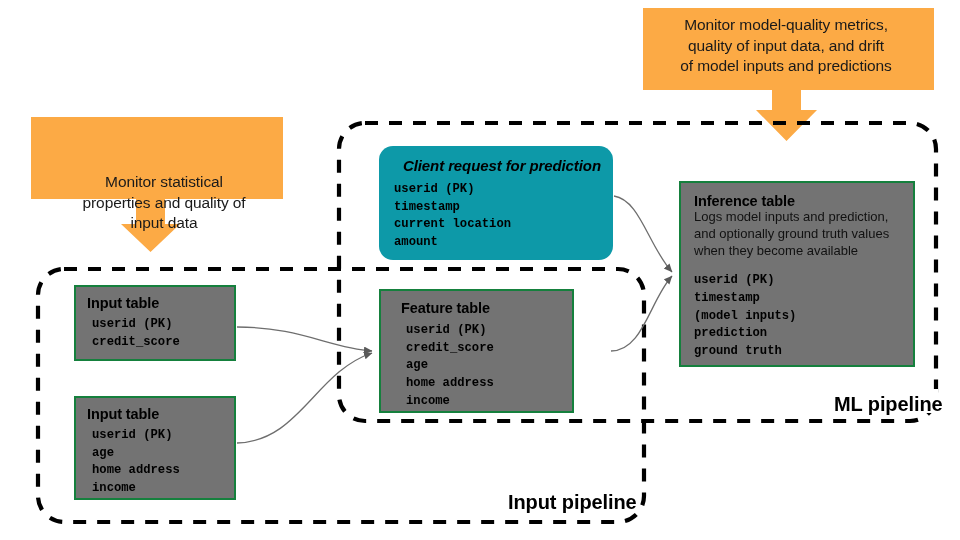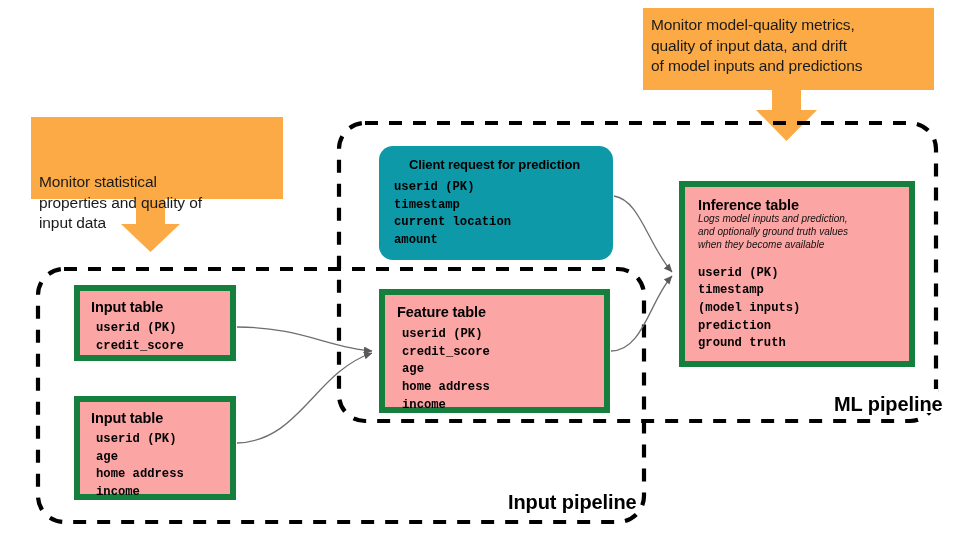--- a/index.html
+++ b/index.html
@@ -33,44 +33,44 @@
   }
 
   
   .callout-text {
     position: absolute;
     font-size: 15.5px;
     line-height: 1.33;
     color: #1a1a1a;
     white-space: pre-line;
     letter-spacing: -0.1px;
+    text-align: center;
   }
   #callout-left-text  { left: 39px;  top: 124px; width: 250px; margin-top: 48px; }
   #callout-right-text { left: 651px; top: 15px;  width: 270px; }
 
   
   .entity {
     position: absolute;
     box-sizing: border-box;
-    background: #fca5a5;
-    border: 6px solid #15803d;
+    background: #737373;
+    border: 2px solid #15803d;
   }
   .entity .etitle {
     font-size: 14.5px;
     font-weight: bold;
     color: #000;
     letter-spacing: -0.1px;
   }
   .entity .edesc {
-    font-size: 10px;
+    font-size: 13px;
     line-height: 1.29;
     color: #111;
     white-space: pre-line;
     margin-top: 1px;
-    font-style: italic;
   }
   .entity .efields {
     font-family: "Liberation Mono", "DejaVu Sans Mono", monospace;
     font-size: 12.2px;
     font-weight: bold;
     line-height: 1.45;
     color: #000;
     white-space: pre-line;
   }
 
@@ -78,45 +78,46 @@
   #input-table-1 { left: 74px; top: 285px; width: 162px; height: 76px; }
   #input-table-1 .etitle  { margin: 8px 0 0 11px; }
   #input-table-1 .efields { margin: 5px 0 0 16px; }
 
   
   #input-table-2 { left: 74px; top: 396px; width: 162px; height: 104px; }
   #input-table-2 .etitle  { margin: 8px 0 0 11px; }
   #input-table-2 .efields { margin: 5px 0 0 16px; }
 
   
-  #feature-table { left: 379px; top: 289px; width: 231px; height: 124px; }
+  #feature-table { left: 379px; top: 289px; width: 195px; height: 124px; padding-left: 8px; }
   #feature-table .etitle  { margin: 9px 0 0 12px; }
   #feature-table .efields { margin: 6px 0 0 17px; }
 
   
   #inference-table { left: 679px; top: 181px; width: 236px; height: 186px; }
   #inference-table .etitle  { margin: 10px 0 0 13px; }
   #inference-table .edesc   { margin: 0 10px 0 13px; }
   #inference-table .efields { margin: 13px 0 0 13px; }
 
   
   #client-request {
     position: absolute;
     left: 379px; top: 146px;
     width: 234px; height: 114px;
     box-sizing: border-box;
     background: #0d99a8;
     border-radius: 14px;
   }
   #client-request .etitle {
-    font-size: 13px;
-    font-weight: bold;
-    color: #000;
-    margin: 11px 0 0 30px;
-    letter-spacing: -0.1px;
+    font-size: 15px;
+    font-weight: bold;
+    color: #000;
+    margin: 11px 0 0 24px;
+    letter-spacing: -0.1px;
+    font-style: italic;
   }
   #client-request .efields {
     font-family: "Liberation Mono", "DejaVu Sans Mono", monospace;
     font-size: 12.2px;
     font-weight: bold;
     line-height: 1.45;
     color: #000;
     white-space: pre-line;
     margin: 7px 0 0 15px;
   }

